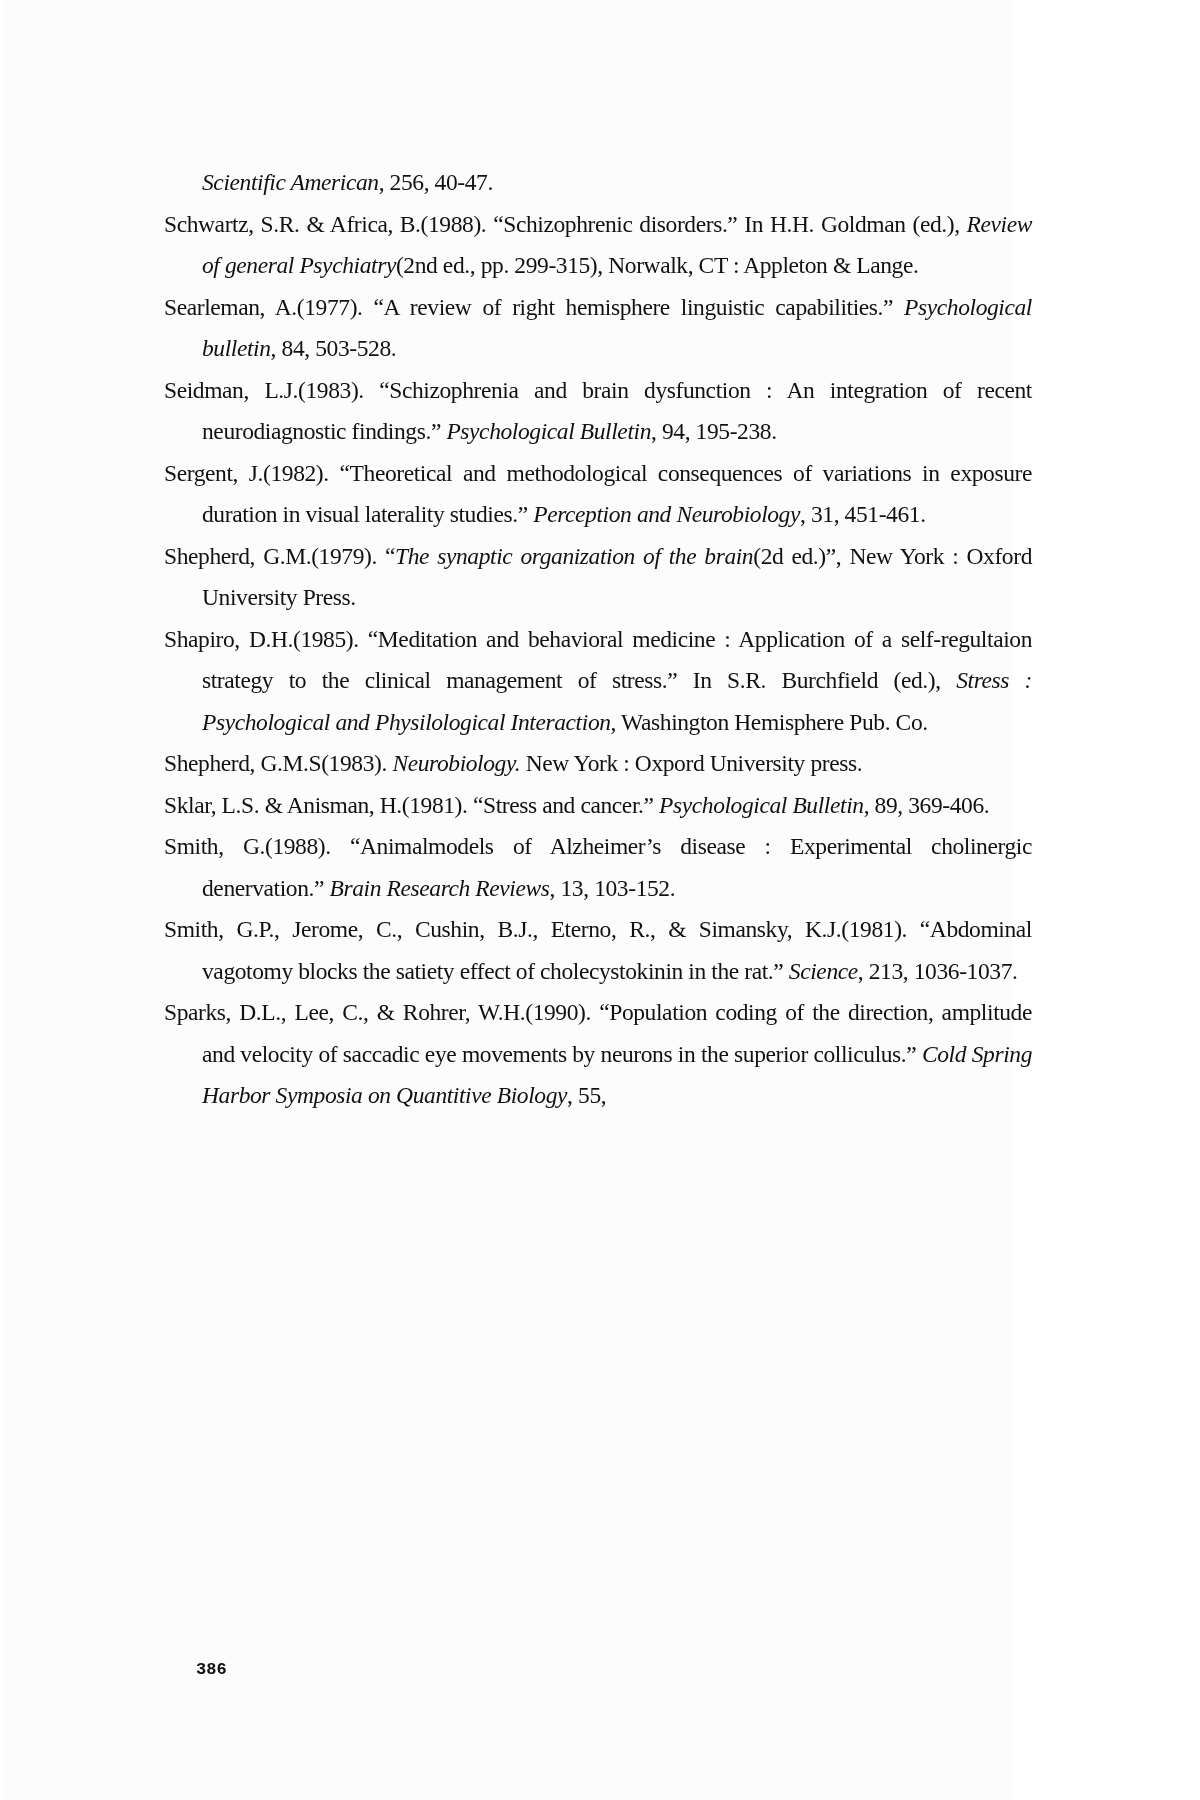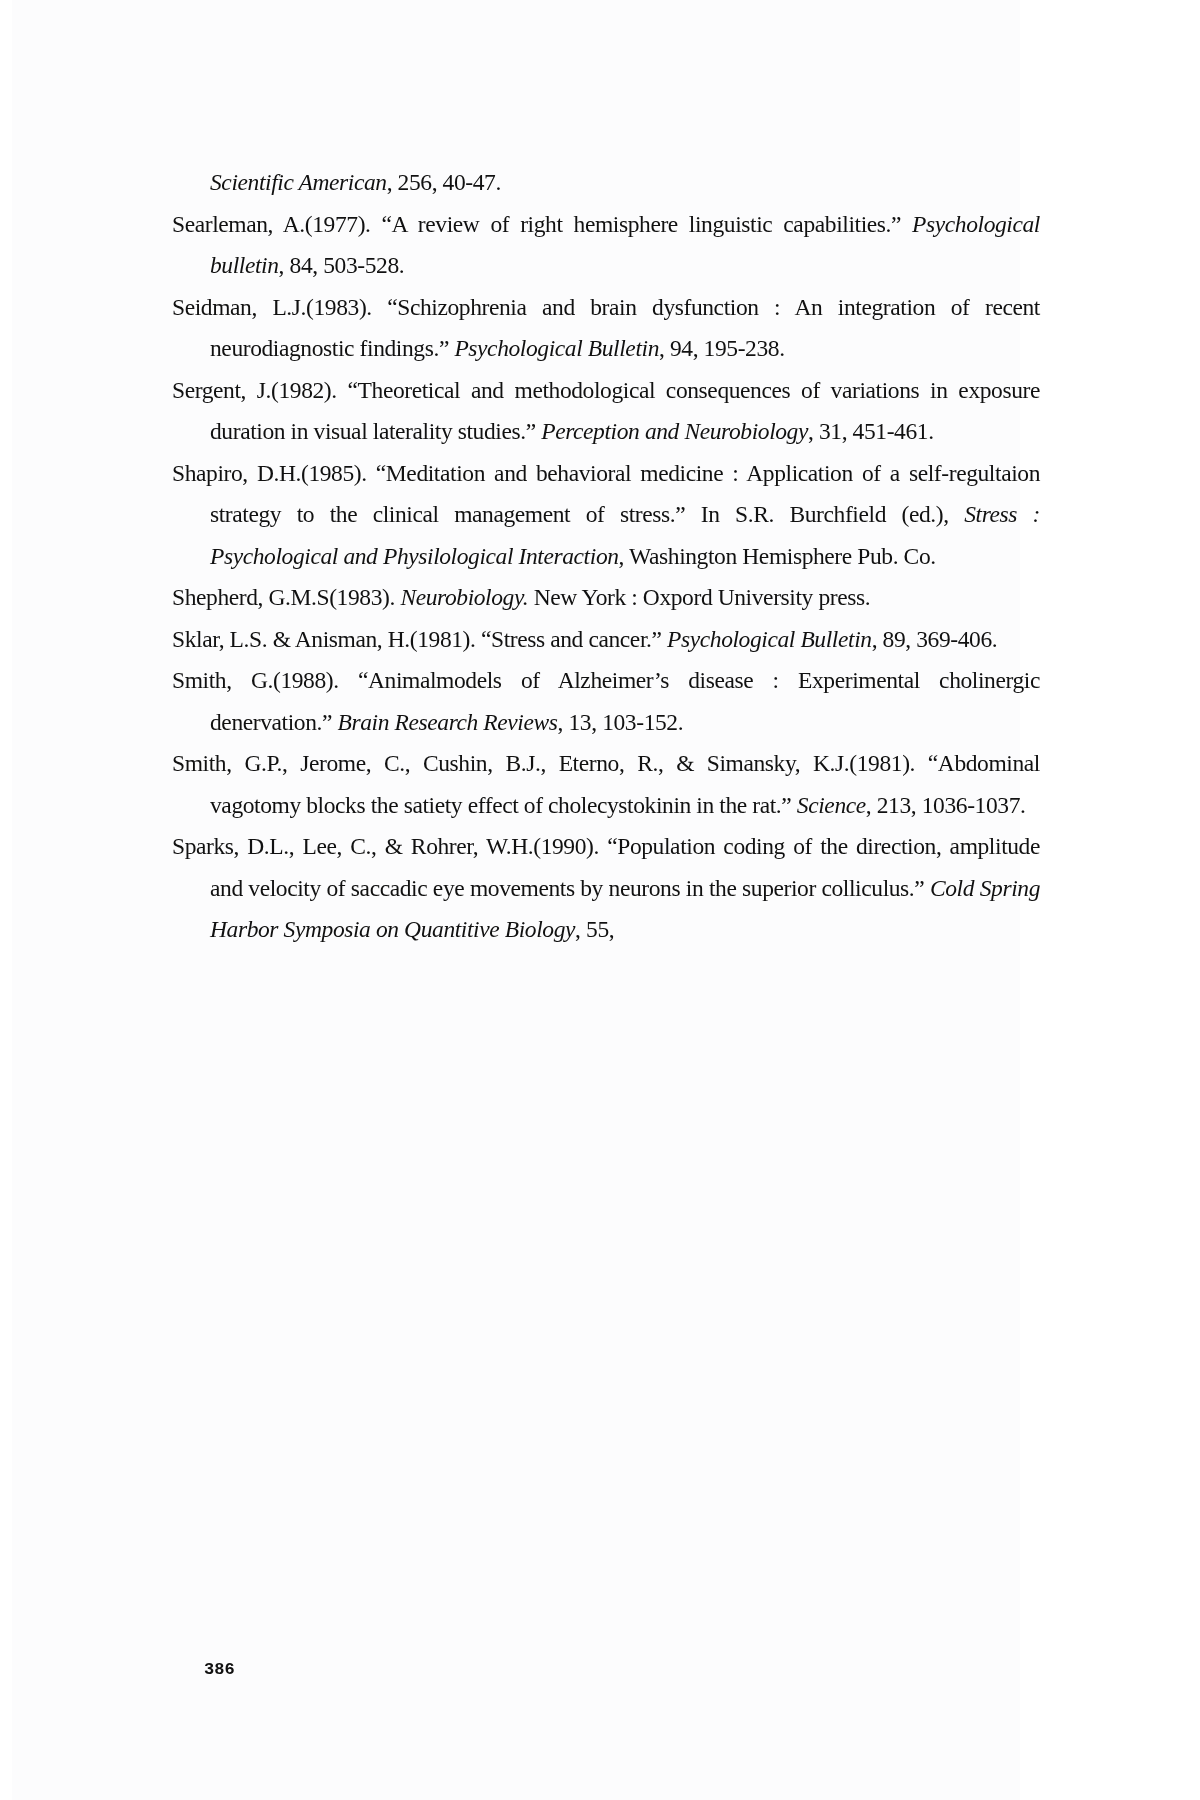--- a/index.html
+++ b/index.html
@@ -3,21 +3,21 @@
   <meta charset="utf-8">
   <style>
     html, body { margin: 0; padding: 0; }
     body {
       width: 1200px; height: 1800px;
       background: #ffffff;
       position: relative;
       overflow: hidden;
     }
     .page {
-      position: absolute; left: 12px; top: 0;
+      position: absolute; left: 4px; top: 0;
       width: 1008px; height: 1800px;
       background: #fcfcfd;
     }
     .refs {
       position: absolute;
       left: 160px;
       top: 162px;
       width: 868px;
       font-family: "Liberation Serif", serif;
       font-size: 23.5px;
@@ -48,27 +48,29 @@
     }
   </style>
 </head>
 <body>
 
 <div class="page">
   <div class="refs">
 
     <p class="ref cont"><span class="it">Scientific American</span><span>, 256, 40-47.</span></p>
 
+    <p class="ref"><span>Schwartz, S.R. &amp; Africa, B.(1988). “Schizophrenic disorders.” In H.H. Goldman (ed.), </span><span class="it">Review of general Psychiatry</span><span>(2nd ed., pp. 299-315), Norwalk, CT : Appleton &amp; Lange.</span></p>
 
     <p class="ref"><span>Searleman, A.(1977). “A review of right hemisphere linguistic capabilities.” </span><span class="it">Psychological bulletin</span><span>, 84, 503-528.</span></p>
 
     <p class="ref"><span>Seidman, L.J.(1983). “Schizophrenia and brain dysfunction : An integration of recent neurodiagnostic findings.” </span><span class="it">Psychological Bulletin</span><span>, 94, 195-238.</span></p>
 
     <p class="ref"><span>Sergent, J.(1982). “Theoretical and methodological consequences of variations in exposure duration in visual laterality studies.” </span><span class="it">Perception and Neurobiology</span><span>, 31, 451-461.</span></p>
 
+    <p class="ref"><span>Shepherd, G.M.(1979). “</span><span class="it">The synaptic organization of the brain</span><span>(2d ed.)”, New York : Oxford University Press.</span></p>
 
     <p class="ref"><span>Shapiro, D.H.(1985). “Meditation and behavioral medicine : Application of a self-regultaion strategy to the clinical management of stress.” In S.R. Burchfield (ed.), </span><span class="it">Stress : Psychological and Physilological Interaction</span><span>, Washington Hemisphere Pub. Co.</span></p>
 
     <p class="ref"><span>Shepherd, G.M.S(1983). </span><span class="it">Neurobiology.</span><span> New York : Oxpord University press.</span></p>
 
 
 
     <p class="ref"><span>Sklar, L.S. &amp; Anisman, H.(1981). “Stress and cancer.” </span><span class="it">Psychological Bulletin</span><span>, 89, 369-406.</span></p>
 
     <p class="ref"><span>Smith, G.(1988). “Animalmodels of Alzheimer’s disease : Experimental cholinergic denervation.” </span><span class="it">Brain Research Reviews</span><span>, 13, 103-152.</span></p>

